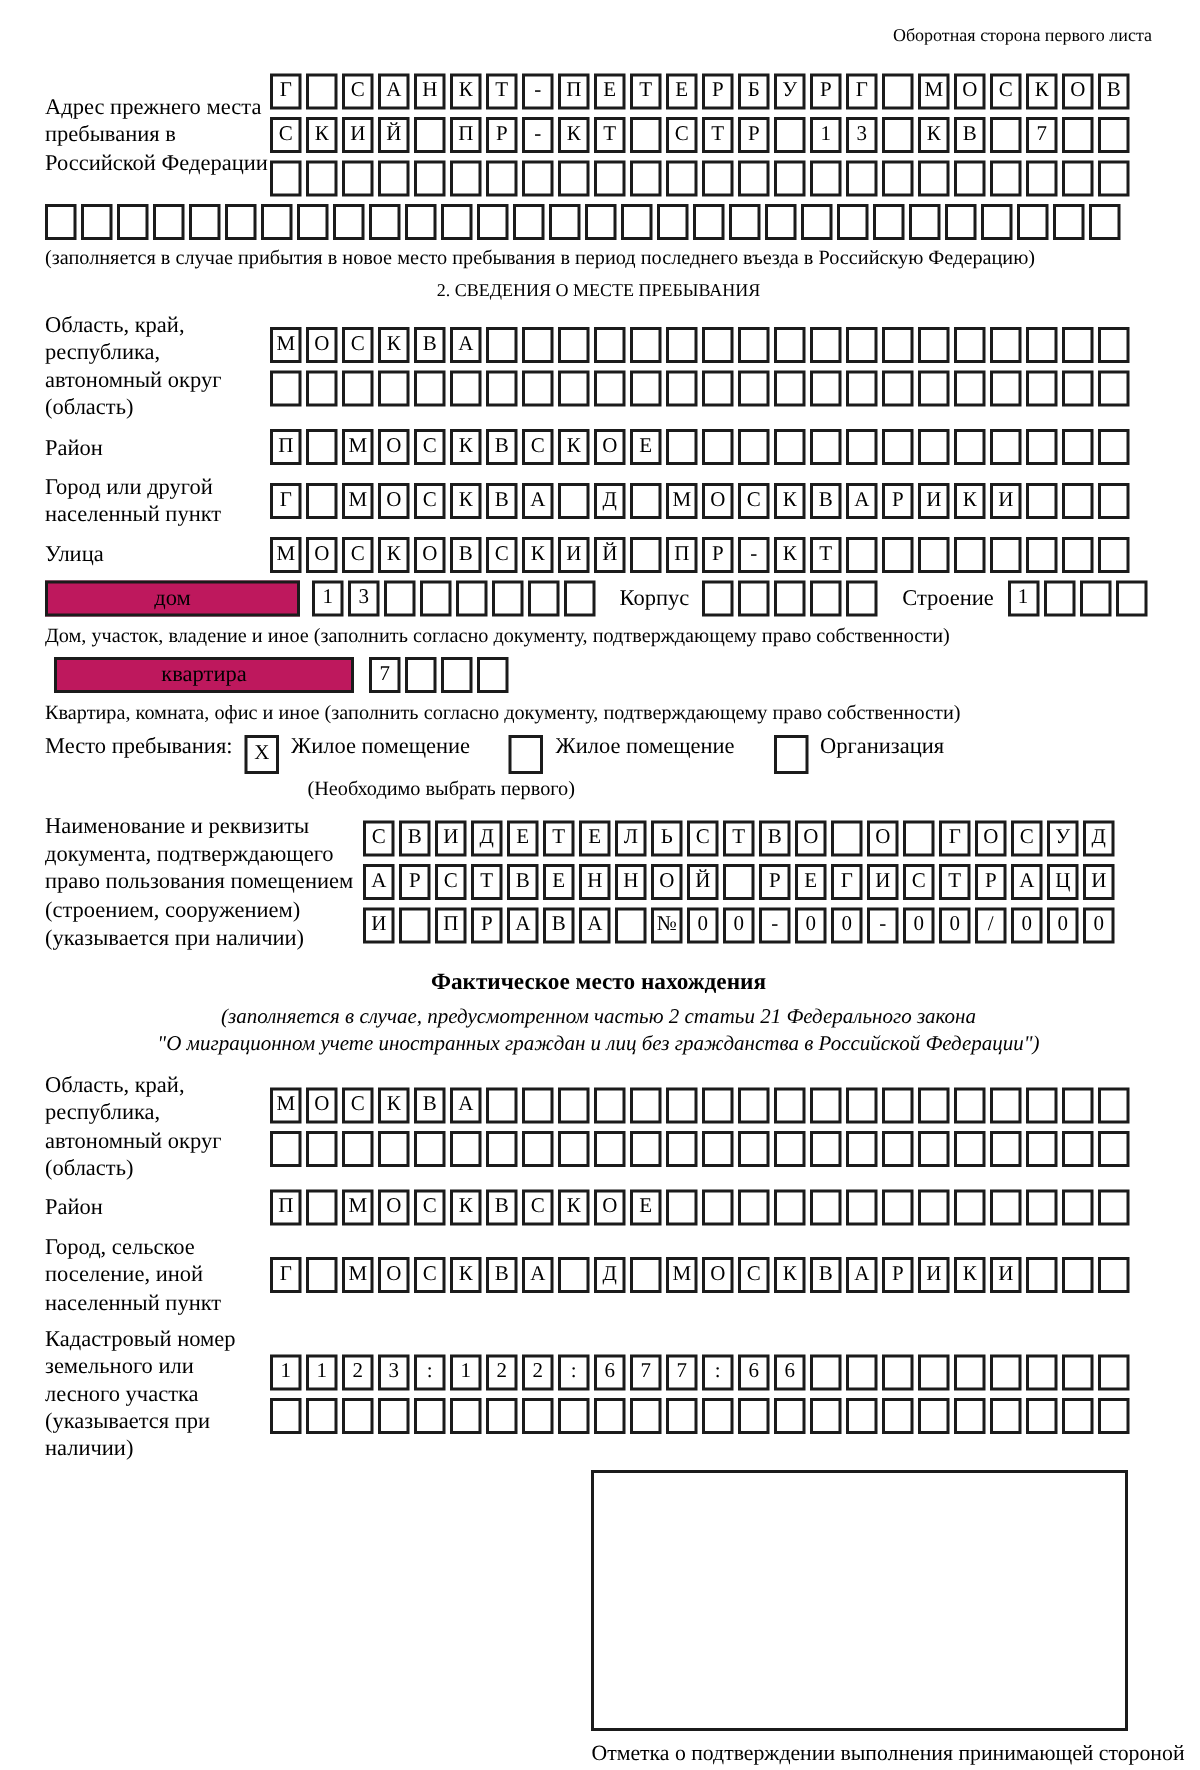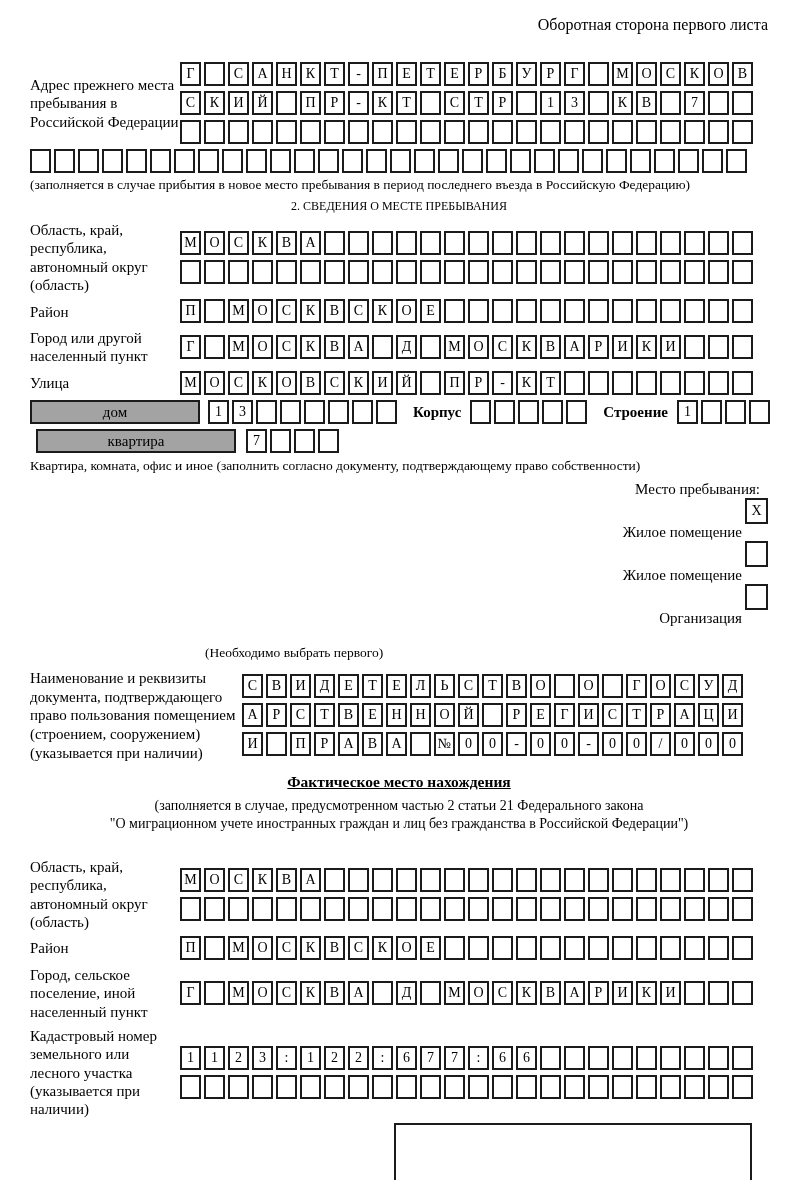--- a/index.html
+++ b/index.html
@@ -2,21 +2,21 @@
 <html><head>
 <meta charset="utf-8">
 <style>
   html,body { margin:0; padding:0; background:#fff; }
   body {
     width:800px; height:1180px; overflow:hidden;
     font-family:"Liberation Serif", serif; color:#000;
   }
   .page { padding:16px 32px 0 30px; }
 
-  .hdr { text-align:right; font-size:16px; margin-bottom:28px; }
+  .hdr { text-align:right; font-size:12px; margin-bottom:18px; }
 
   .row { display:flex; align-items:center; margin-bottom:5px; }
   .lbl { width:150px; flex:none; font-size:15px; line-height:1.22; padding-top:1px; }
   .stack { display:flex; flex-direction:column; gap:5px; }
 
   .cells { display:flex; gap:3px; }
   .cell {
     width:17px; height:20px; flex:none;
     border:2px solid #1b1b1b;
     font-size:14px; line-height:20px; text-align:center;
@@ -25,37 +25,37 @@
   .fullrow { margin-bottom:4px; }
 
   .note { font-size:13.5px; margin-bottom:6px; }
   .center { text-align:left; }
 
   .sec-title { text-align:center; font-weight:normal; font-size:12px; margin:6px 0 6px 0; }
 
   .inline-row { align-items:center; }
   .wide-box {
     border:2px solid #1b1b1b; height:20px; line-height:20px;
-    text-align:center; font-size:15px; flex:none; background:#a3a3a3;
+    text-align:center; font-size:15px; flex:none; background:#be185d;
   }
   .dom-box { width:166px; margin-right:8px; }
   .kv-box  { width:196px; margin-left:6px; margin-right:10px; }
-  .inline-lbl { font-size:15px; padding:1px 9px 0 16px; flex:none;font-weight:bold; }
-
-  .stay-row { align-items:flex-end; margin-top:7px; margin-bottom:18px;flex-direction:column; }
+  .inline-lbl { font-size:15px; padding:1px 9px 0 16px; flex:none; }
+
+  .stay-row { align-items:flex-start; margin-top:7px; margin-bottom:2px; }
   .stay-lbl { font-size:15px; margin-right:8px; }
   .opt-lbl { font-size:15px; margin:0 26px 0 8px; }
   .cb { width:19px; height:22px; line-height:22px; }
   .stay-note { font-size:13.5px; margin-left:175px; margin-bottom:7px; }
 
   .doc-lbl { width:212px; flex:none; font-size:15px; line-height:1.25; padding-top:1px; }
 
-  .fact-title { text-align:center; font-weight:bold; font-size:15.5px; margin:10px 0 6px 0;text-decoration:underline; }
+  .fact-title { text-align:center; font-weight:bold; font-size:15.5px; margin:10px 0 6px 0; }
   .fact-note { text-align:center; font-size:14px; line-height:1.3; }
-  .fact-note-wrap { margin-bottom:24px; }
+  .fact-note-wrap { margin-bottom:8px;font-style:italic; }
 
   .mark-wrap { margin-left:364px; width:396px; margin-top:4px; }
   .mark-box { width:354px; height:170px; border:2px solid #1b1b1b; margin-bottom:6px; background:#fff; }
   .mark-caption { text-align:center; font-size:14.5px; line-height:1.28; }
 </style>
 </head>
 <body>
 
 <div class="page">
 
@@ -349,20 +349,21 @@
         <span class="cell"></span>
       </div>
     <div class="inline-lbl">Строение</div>
     <div class="cells">
         <span class="cell">1</span>
         <span class="cell"></span>
         <span class="cell"></span>
         <span class="cell"></span>
       </div>
   </div>
+  <div class="note">Дом, участок, владение и иное (заполнить согласно документу, подтверждающему право собственности)</div>
 
   <div class="row inline-row">
     <div class="wide-box kv-box">квартира</div>
     <div class="cells">
         <span class="cell">7</span>
         <span class="cell"></span>
         <span class="cell"></span>
         <span class="cell"></span>
       </div>
   </div>

